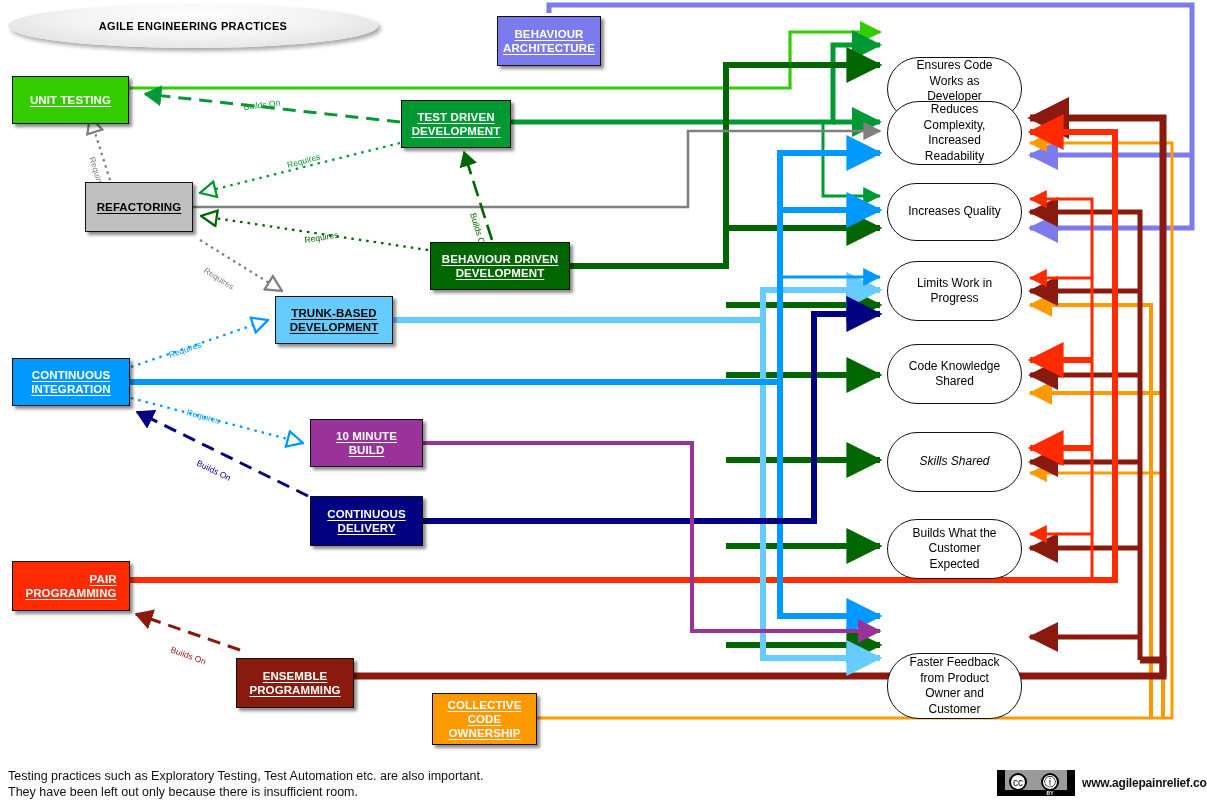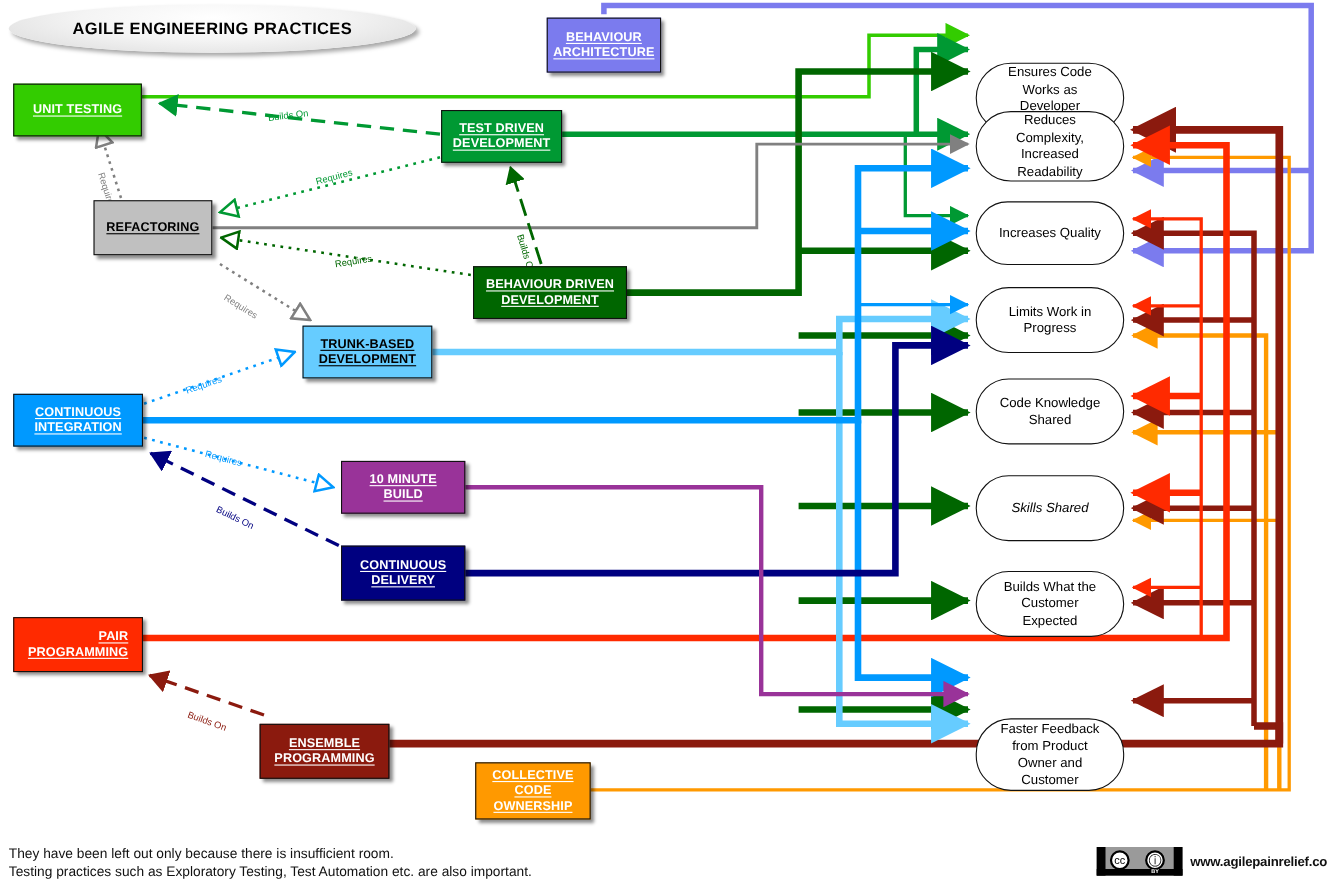--- a/index.html
+++ b/index.html
@@ -10,21 +10,21 @@
         display:flex;align-items:center;justify-content:center;text-align:center;
         font-weight:bold;font-size:11.5px;line-height:14px;letter-spacing:.1px;
         box-shadow:3px 3px 3px rgba(0,0,0,.45);z-index:6;}
   .node span{text-decoration:underline;text-underline-offset:2px;}
   .outcome{position:absolute;box-sizing:border-box;background:#fff;border:1.4px solid #111;
            border-radius:32px;display:flex;align-items:center;justify-content:center;
            text-align:center;font-size:12px;line-height:15.5px;color:#000;z-index:6;}
   #title-ellipse{position:absolute;left:8px;top:4px;width:370px;height:44px;border-radius:50%;
         background:radial-gradient(ellipse at 50% 28%,#ffffff 0%,#f4f4f4 45%,#d9d9d9 100%);
         box-shadow:3px 3px 4px rgba(0,0,0,.35);display:flex;align-items:center;justify-content:center;
-        font-weight:bold;font-size:15px;color:#000;letter-spacing:.3px;z-index:7;}
+        font-weight:bold;font-size:11px;color:#000;letter-spacing:.3px;z-index:7;}
   #footnote{position:absolute;left:8px;top:768px;font-size:12.5px;line-height:16px;color:#111;z-index:7;}
   #credit{position:absolute;left:997px;top:770px;display:flex;align-items:center;gap:7px;z-index:7;}
   #cc-badge{width:78px;height:26px;background:#9a9a9a;position:relative;border:0;}
   #cc-badge .blk{position:absolute;background:#000;}
   #cc-badge .g{position:absolute;border-radius:50%;background:#fff;color:#000;font-weight:normal;
         display:flex;align-items:center;justify-content:center;font-size:10px;}
   #cc-url{font-size:12px;font-weight:bold;color:#111;letter-spacing:-.2px;}
 </style>
 </head>
 <body>
@@ -274,22 +274,22 @@
       </div>
       <div class="outcome" style="left: 887px; top: 519px; width: 135px; height: 60px;">
         <div><span>Builds What the</span><br><span>Customer</span><br><span>Expected</span></div>
       </div>
       <div class="outcome" style="left: 887px; top: 605px; width: 135px; height: 66px; margin-top: 48px;">
         <div><span>Faster Feedback</span><br><span>from Product</span><br><span>Owner and</span><br><span>Customer</span></div>
       </div>
     </div>
 
   <div id="footnote">
+    <div>Testing practices such as Exploratory Testing, Test Automation etc. are also important.</div>
     <div>They have been left out only because there is insufficient room.</div>
-    <div>Testing practices such as Exploratory Testing, Test Automation etc. are also important.</div>
   </div>
 
   <div id="credit">
     <div id="cc-badge">
       <div class="blk" style="left:0;top:0;width:8px;height:26px;"></div>
       <div class="blk" style="left:0;top:20px;width:78px;height:6px;"></div>
       <div class="blk" style="left:70px;top:0;width:8px;height:26px;"></div>
       <div class="g" style="left:12px;top:3px;width:18px;height:18px;border:2px solid #000;box-sizing:border-box;">cc</div>
       <div class="g" style="left:44px;top:3px;width:18px;height:18px;border:2px solid #000;box-sizing:border-box;font-size:12px;">ⓘ</div>
       <div style="position:absolute;left:40px;top:20px;width:26px;height:6px;color:#fff;font-size:5px;font-weight:bold;text-align:center;line-height:6px;">BY</div>

